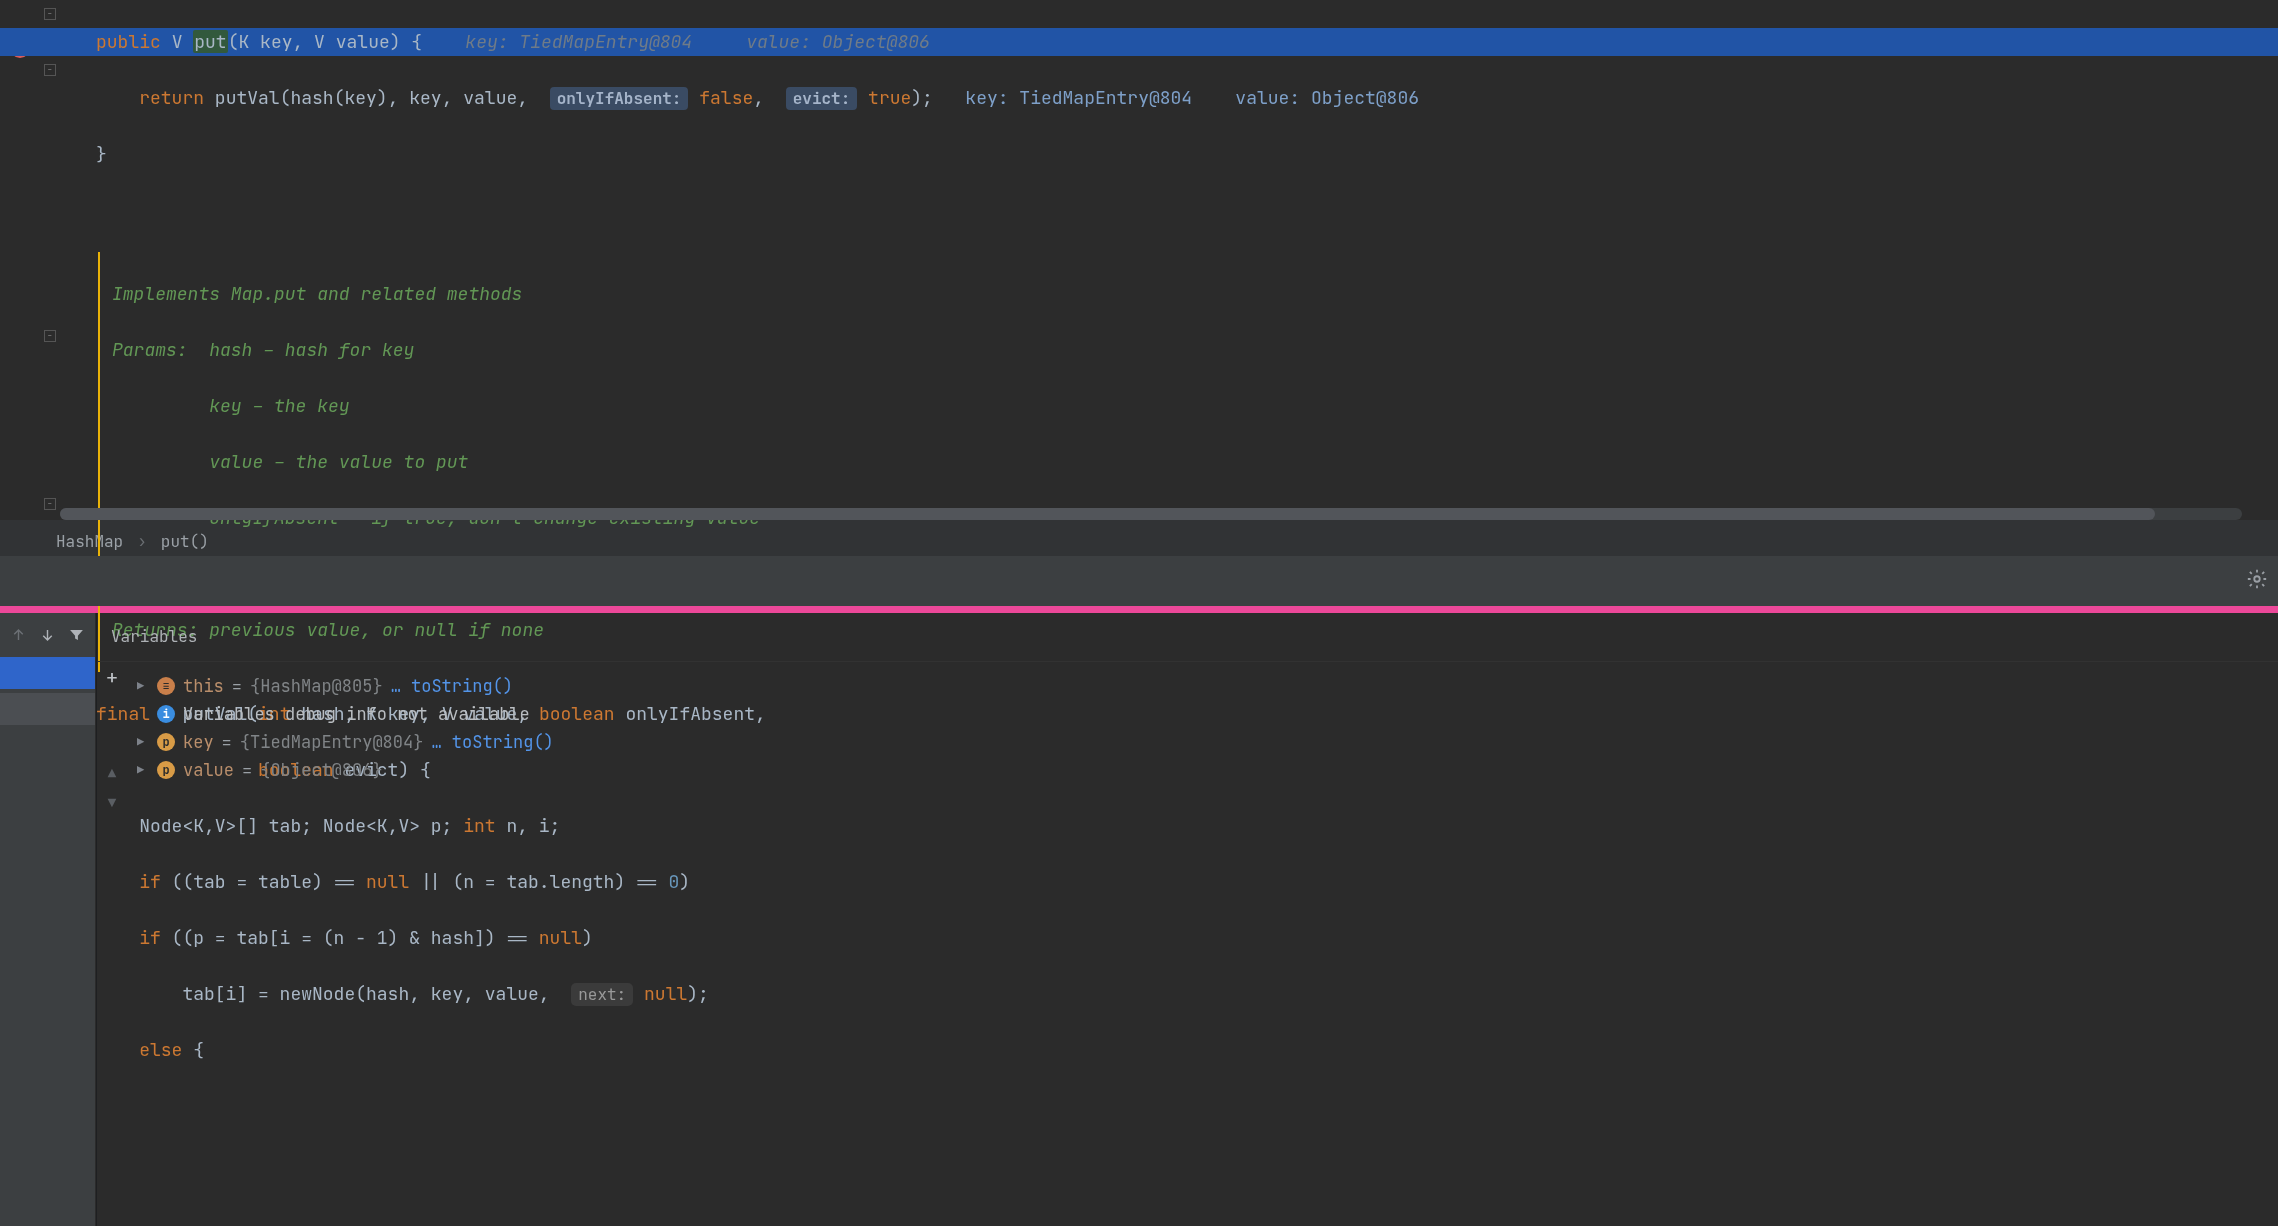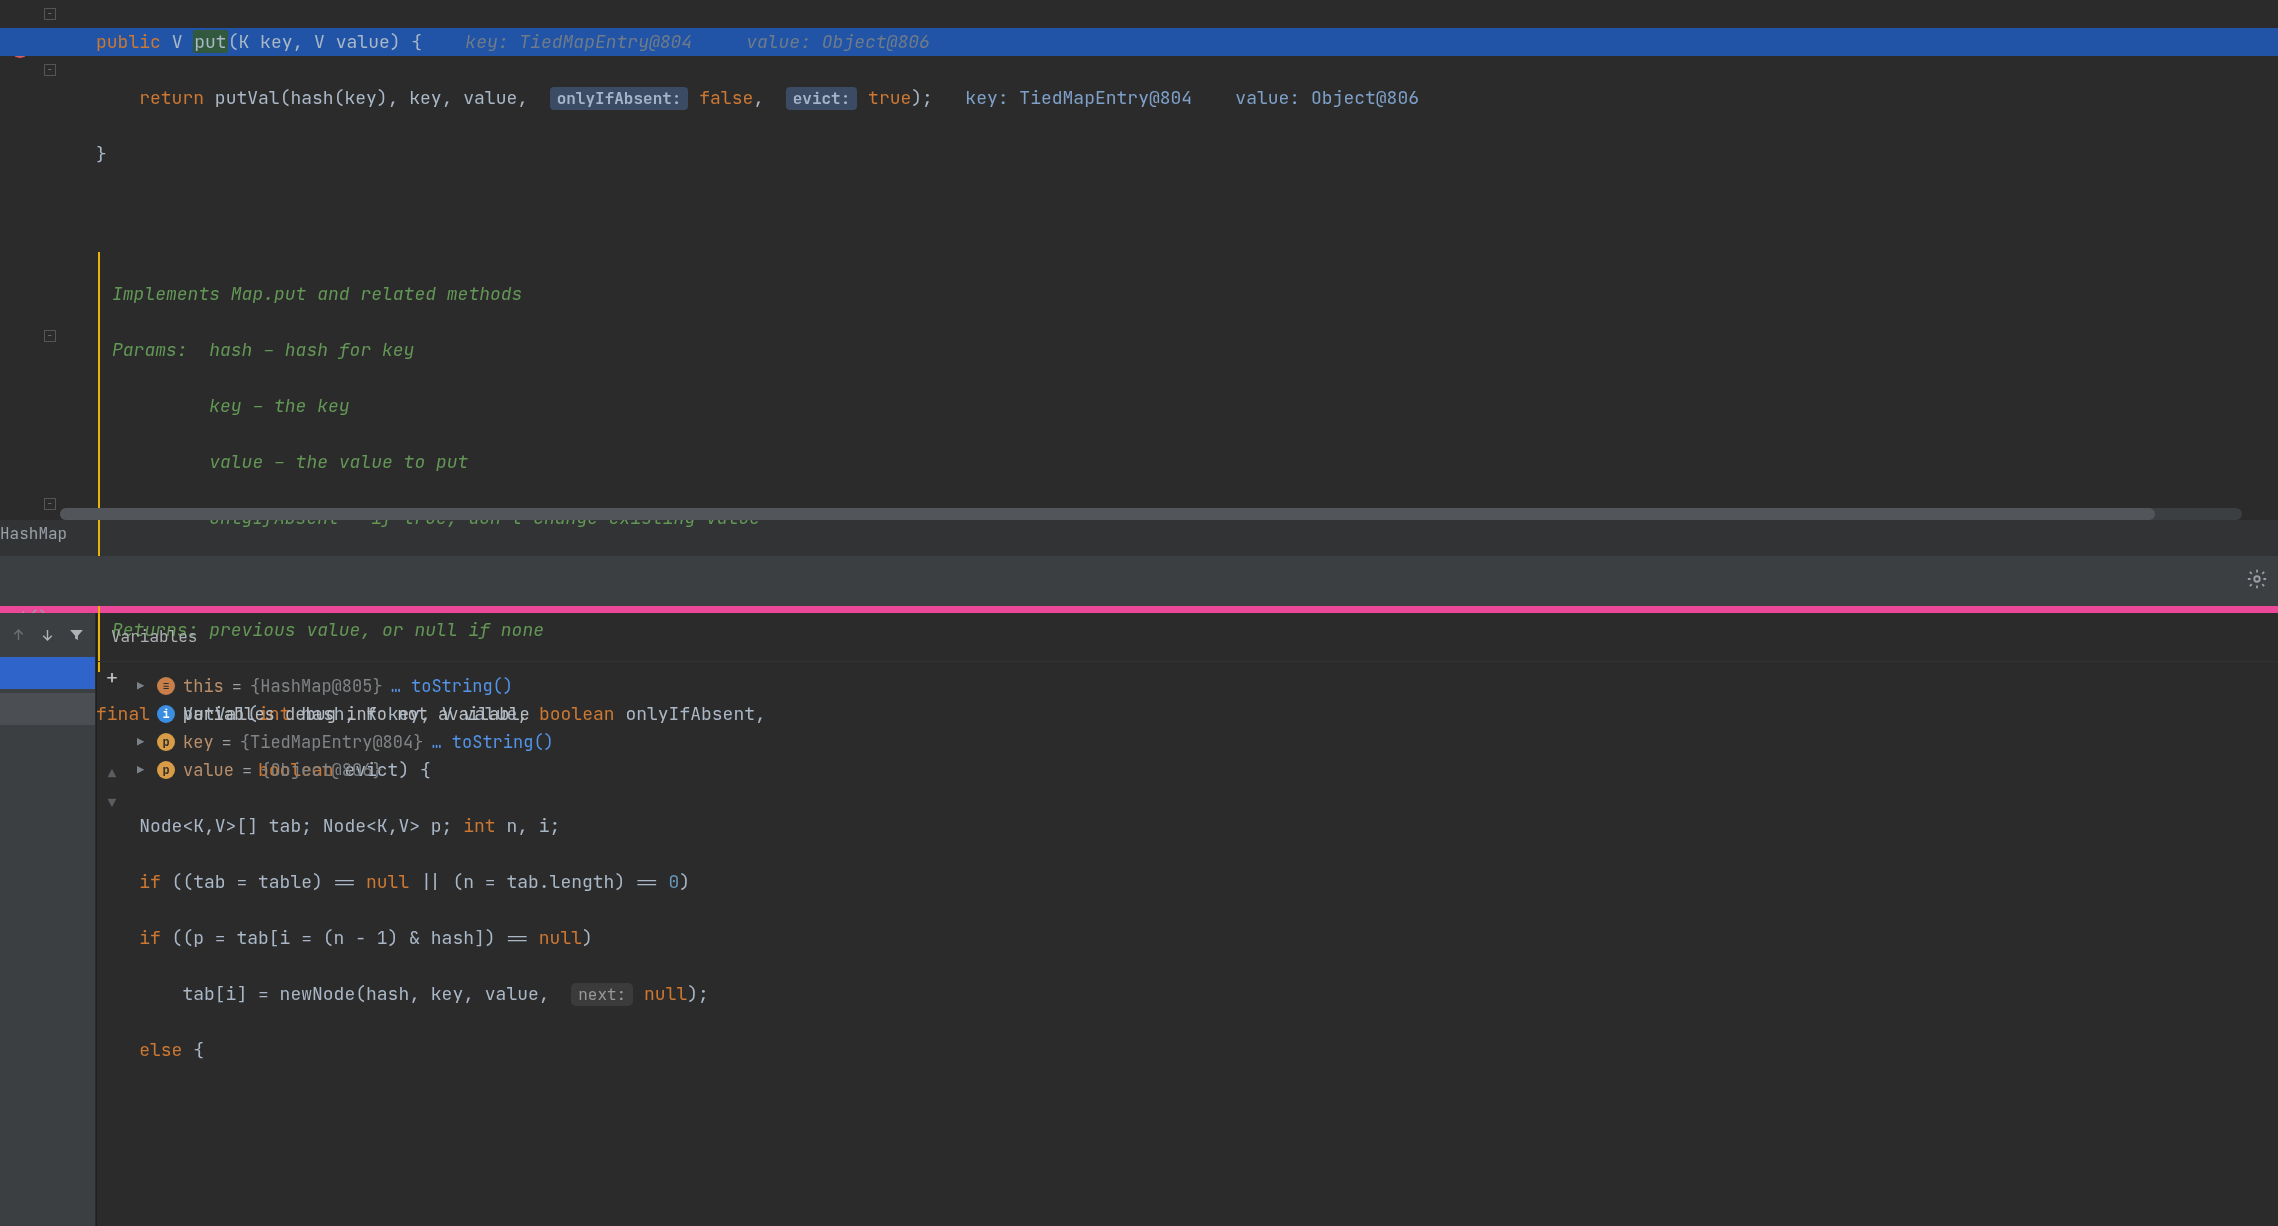--- a/index.html
+++ b/index.html
@@ -98,23 +98,23 @@
   .scrollbar-h .thumb {
     position:absolute; left:0; top:0; bottom:0; width:96%;
     background:#52555a; border-radius:6px;
   }
 
   .breadcrumb {
     height: 36px;
     background:#313335;
     color:#9aa0a6;
     font-size:16px;
-    display:flex; align-items:flex-start;
+    display:flex; align-items:flex-end;
+    padding-left:56px;
     gap:14px;
-    flex-direction:column;
   }
   .breadcrumb .sep { color:#6b6f73; }
 
   .mid-strip { height: 50px; background:#3c3f41; position:relative;}
   .mid-strip .gear-right{
     position:absolute; right:10px; top:12px; width:22px;height:22px;
   }
 
   .debug-panel {
     display:flex; height: calc(1226px - 520px - 36px - 50px);

